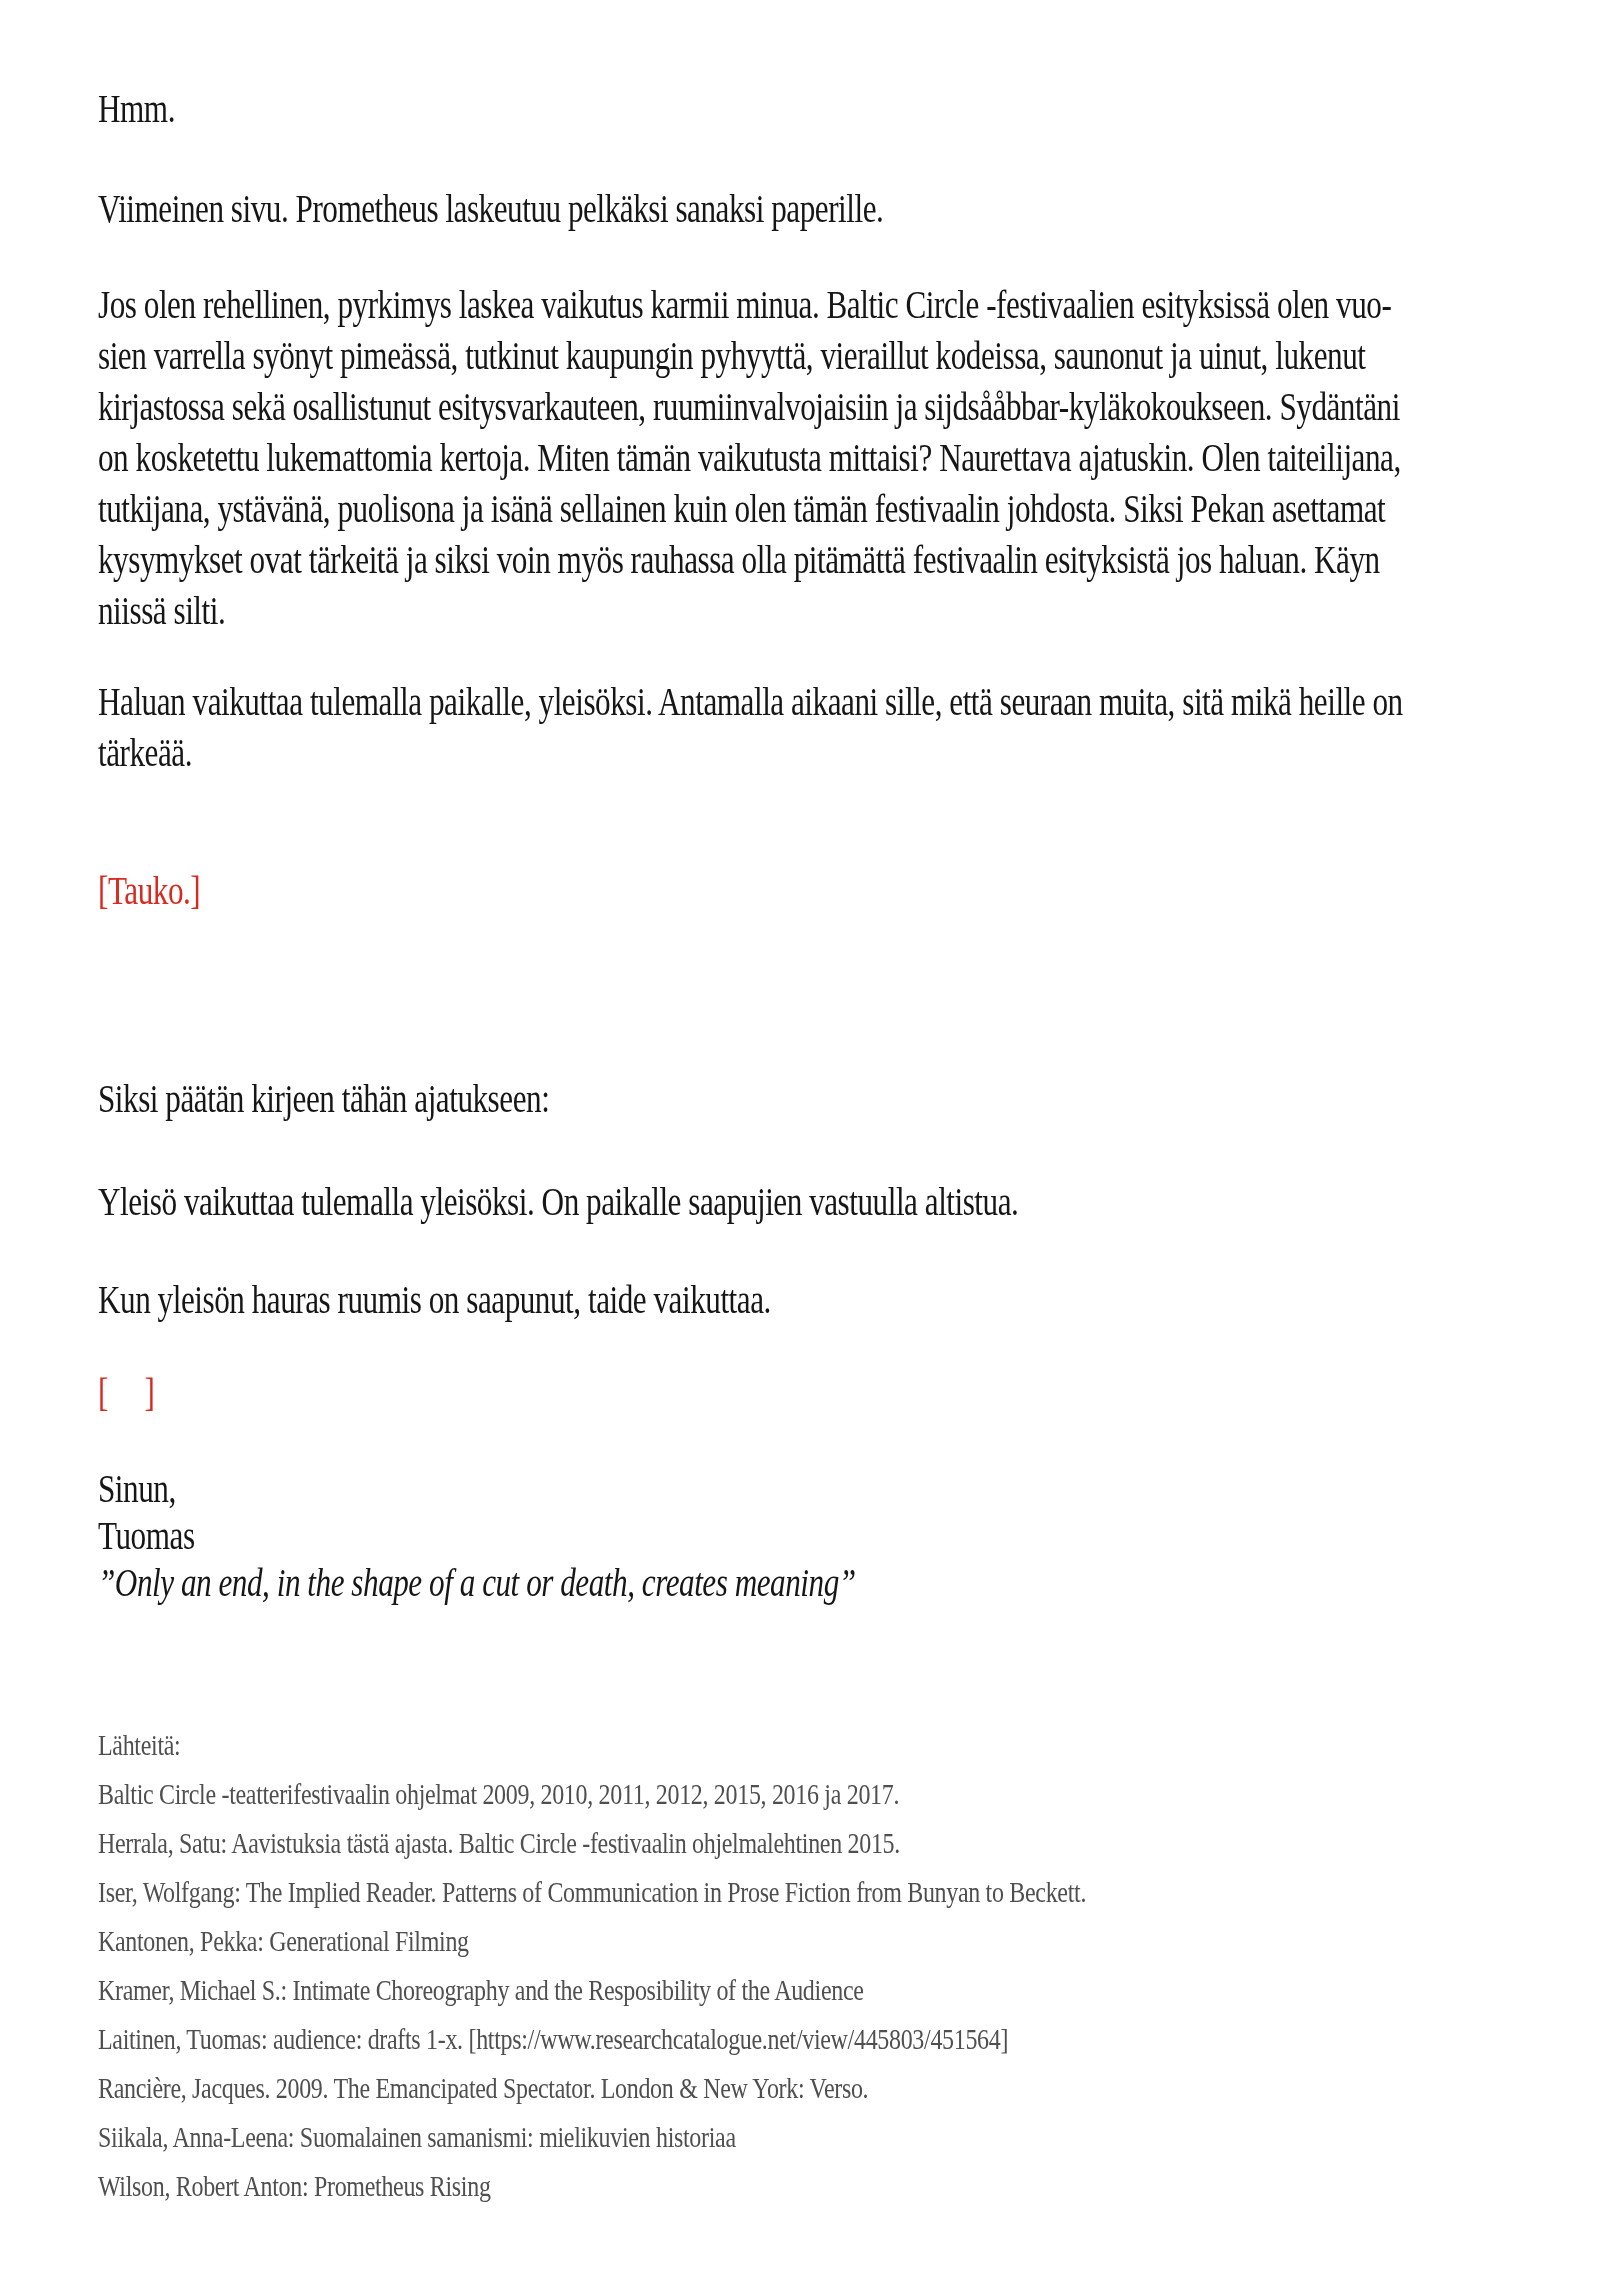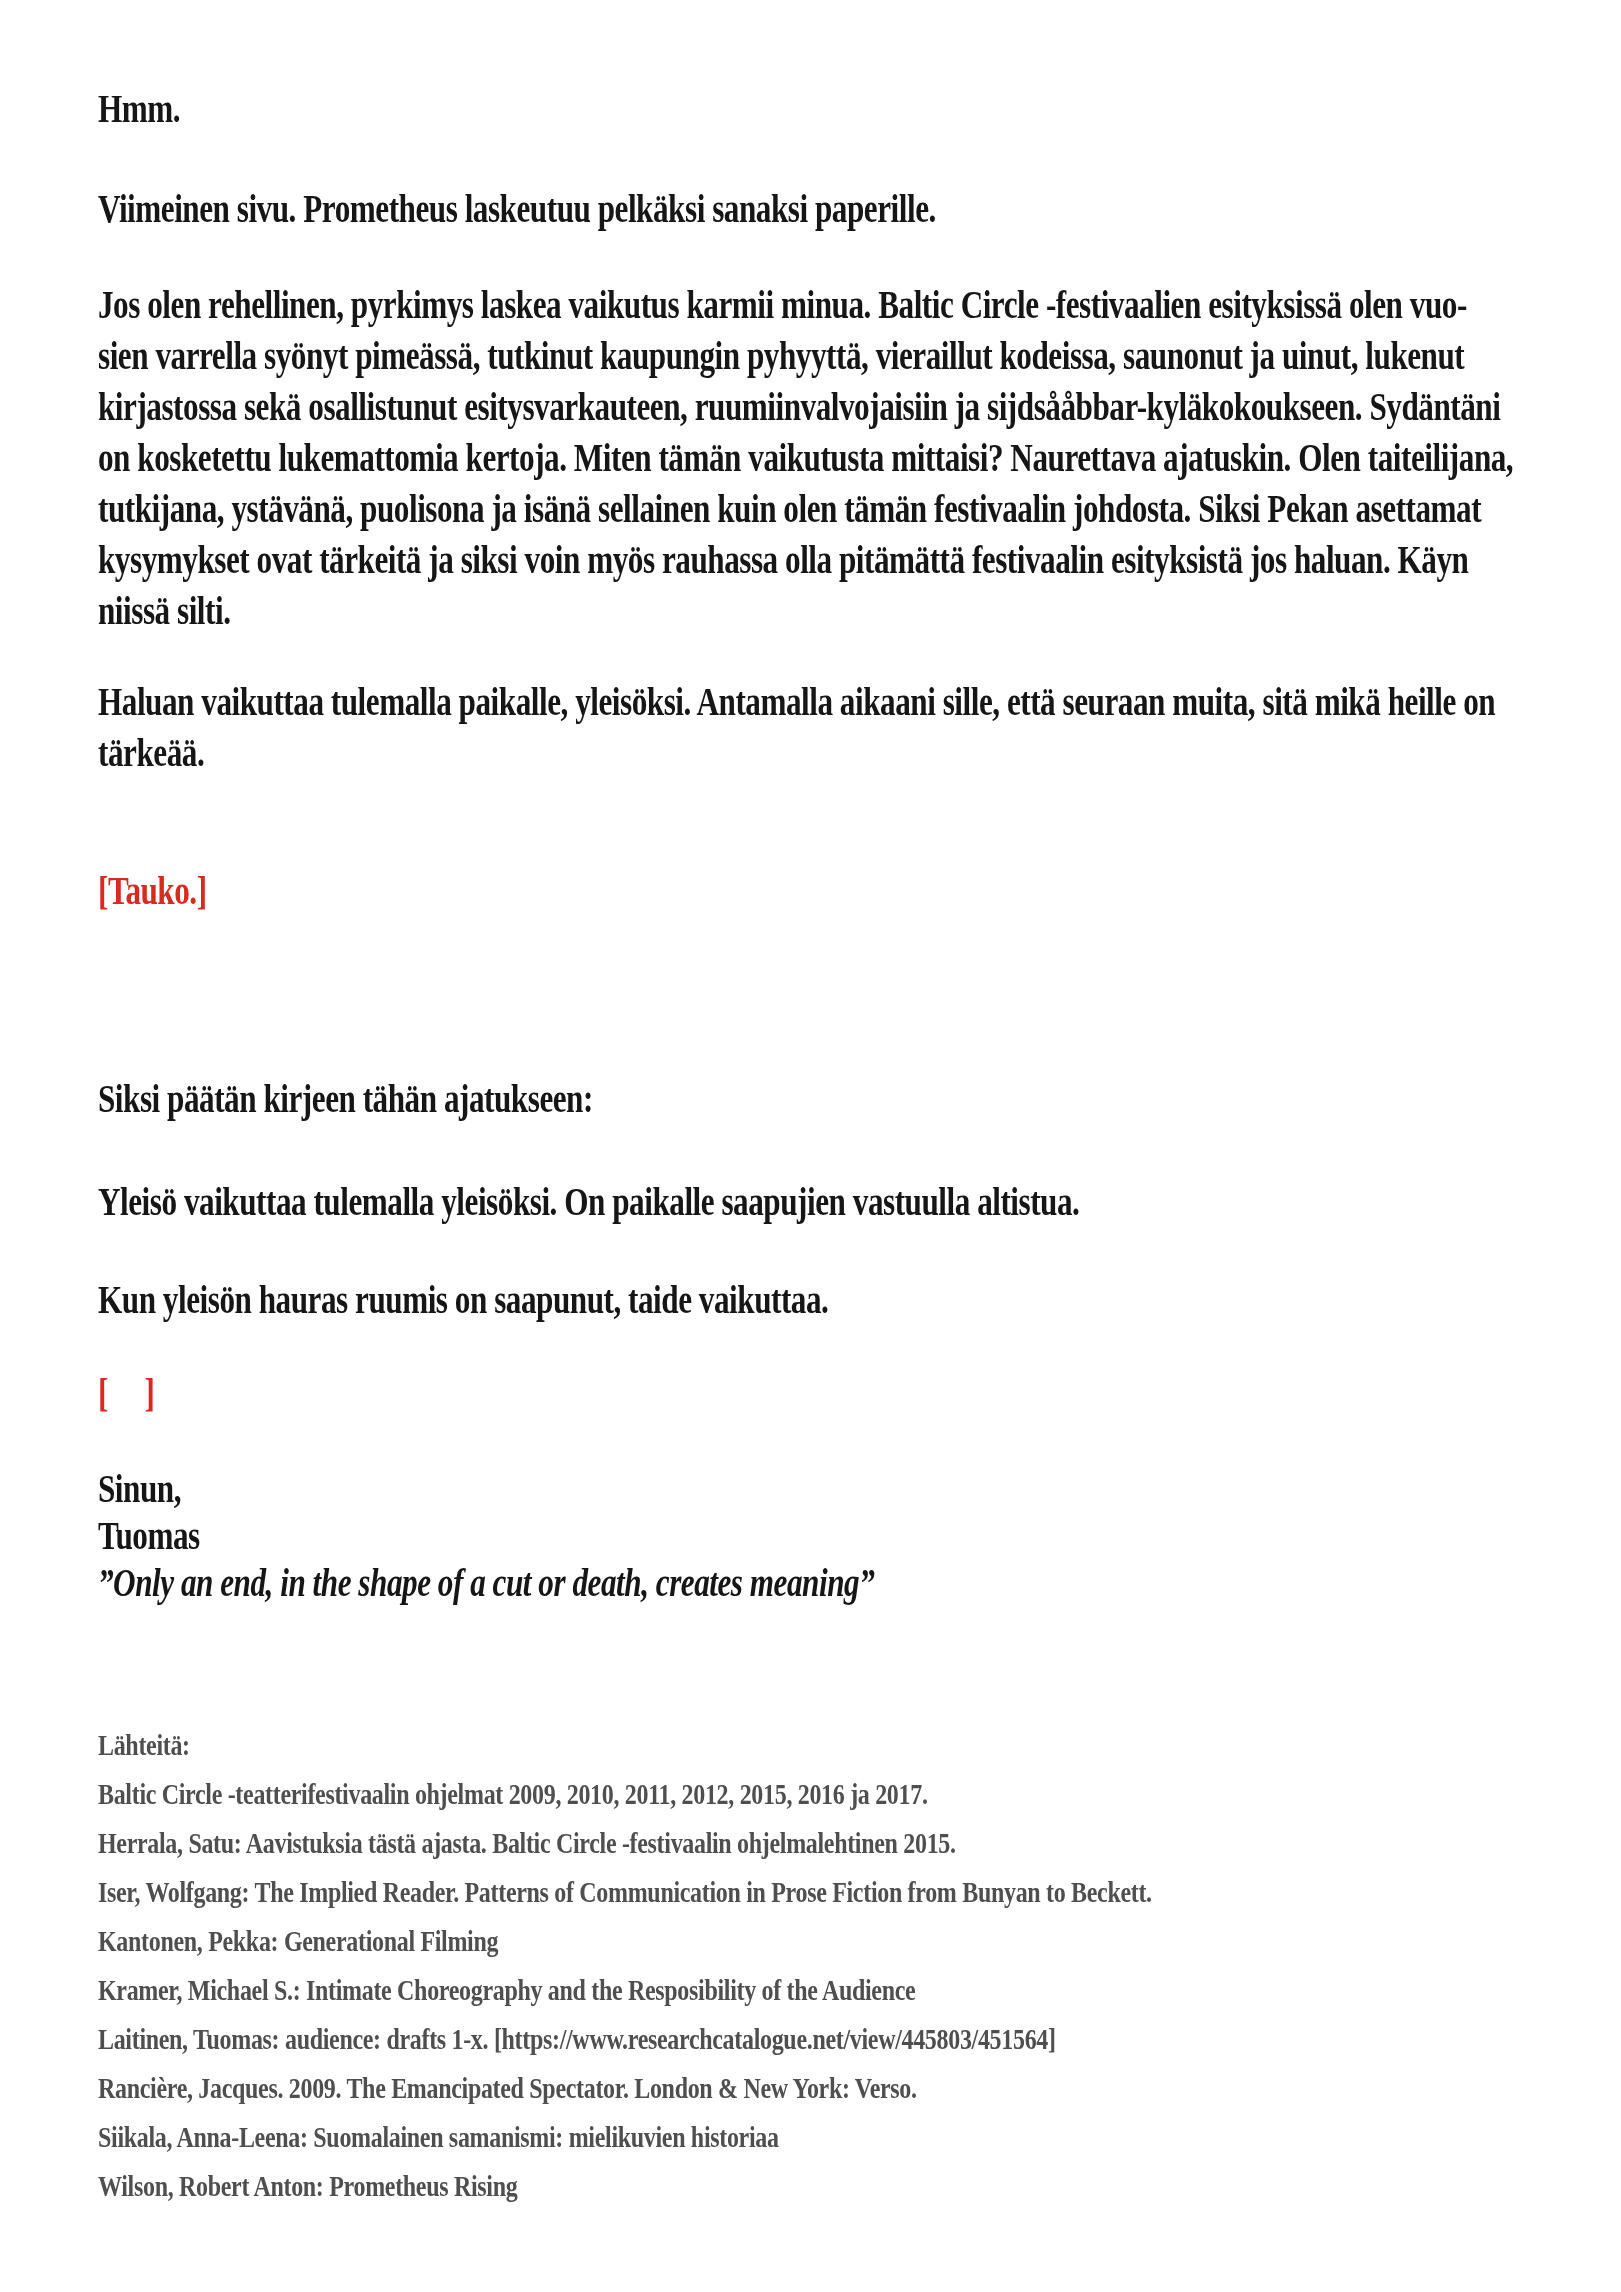--- a/index.html
+++ b/index.html
@@ -3,21 +3,20 @@
 <meta charset="utf-8">
 <style>
   html, body { margin: 0; padding: 0; }
   body { background: #ffffff; }
   .page {
     position: relative;
     width: 1609px;
     height: 2293px;
     background: #ffffff;
     overflow: hidden;
-    font-weight: bold;
   }
   
   .content {
     position: absolute;
     left: 98px;
     top: 0;
     width: 1784px;
     transform: scaleX(0.8);
     transform-origin: 0 0;
     font-family: "Liberation Serif", "DejaVu Serif", serif;

